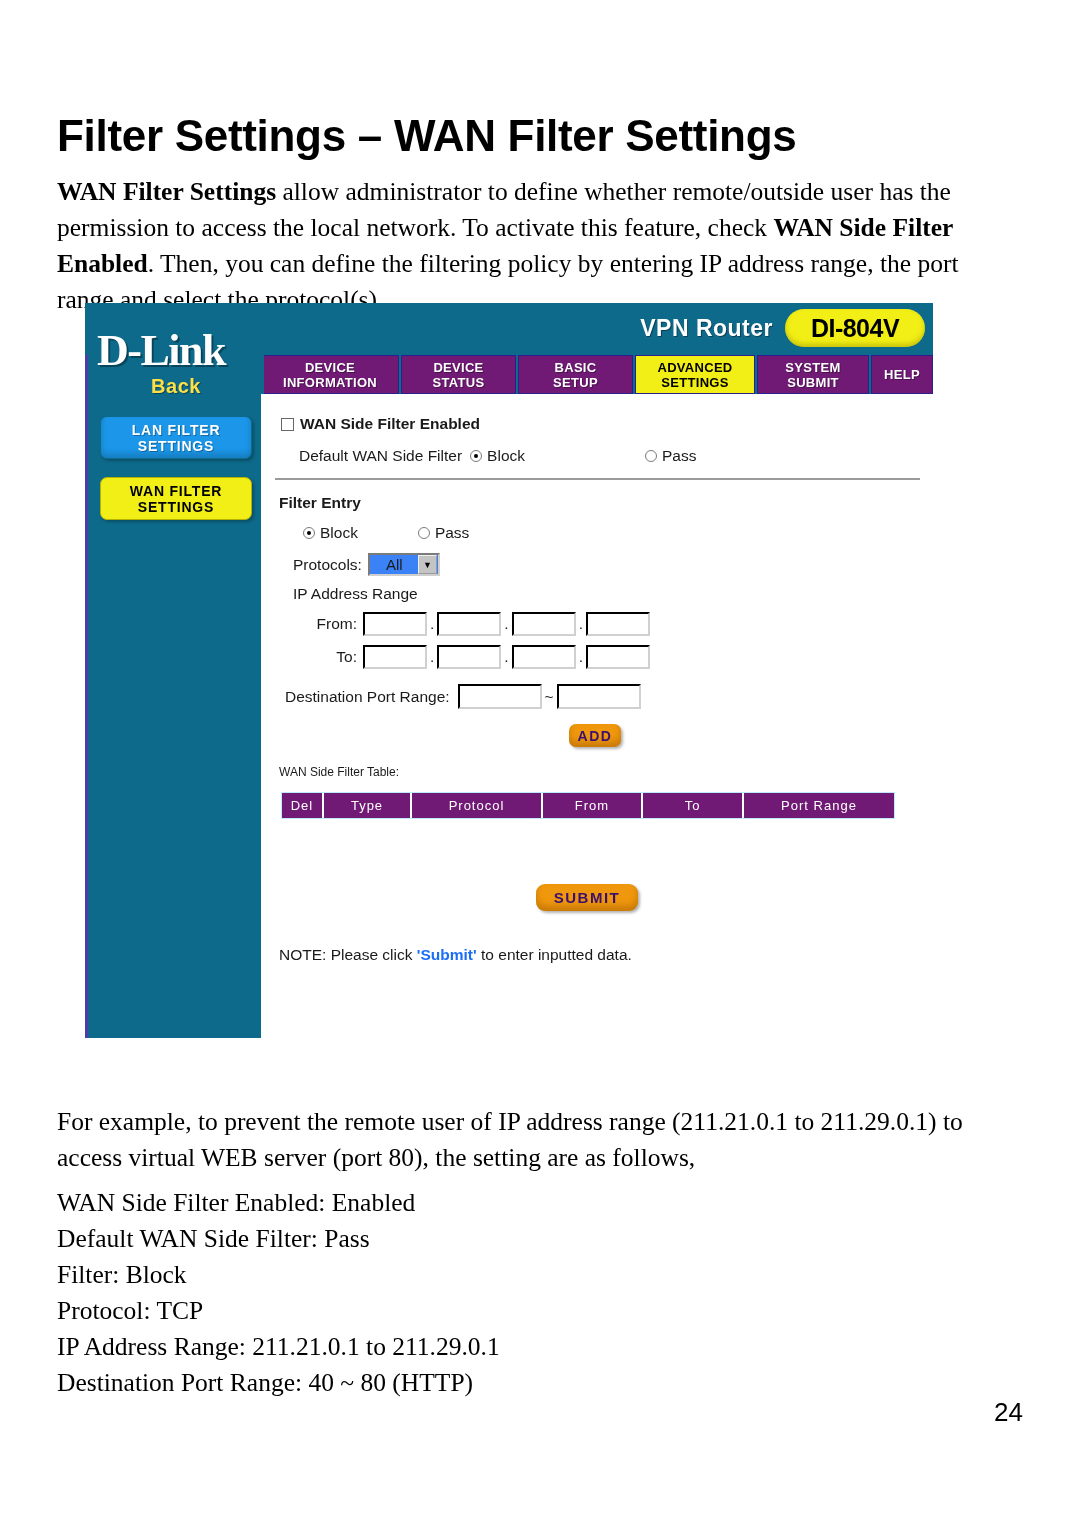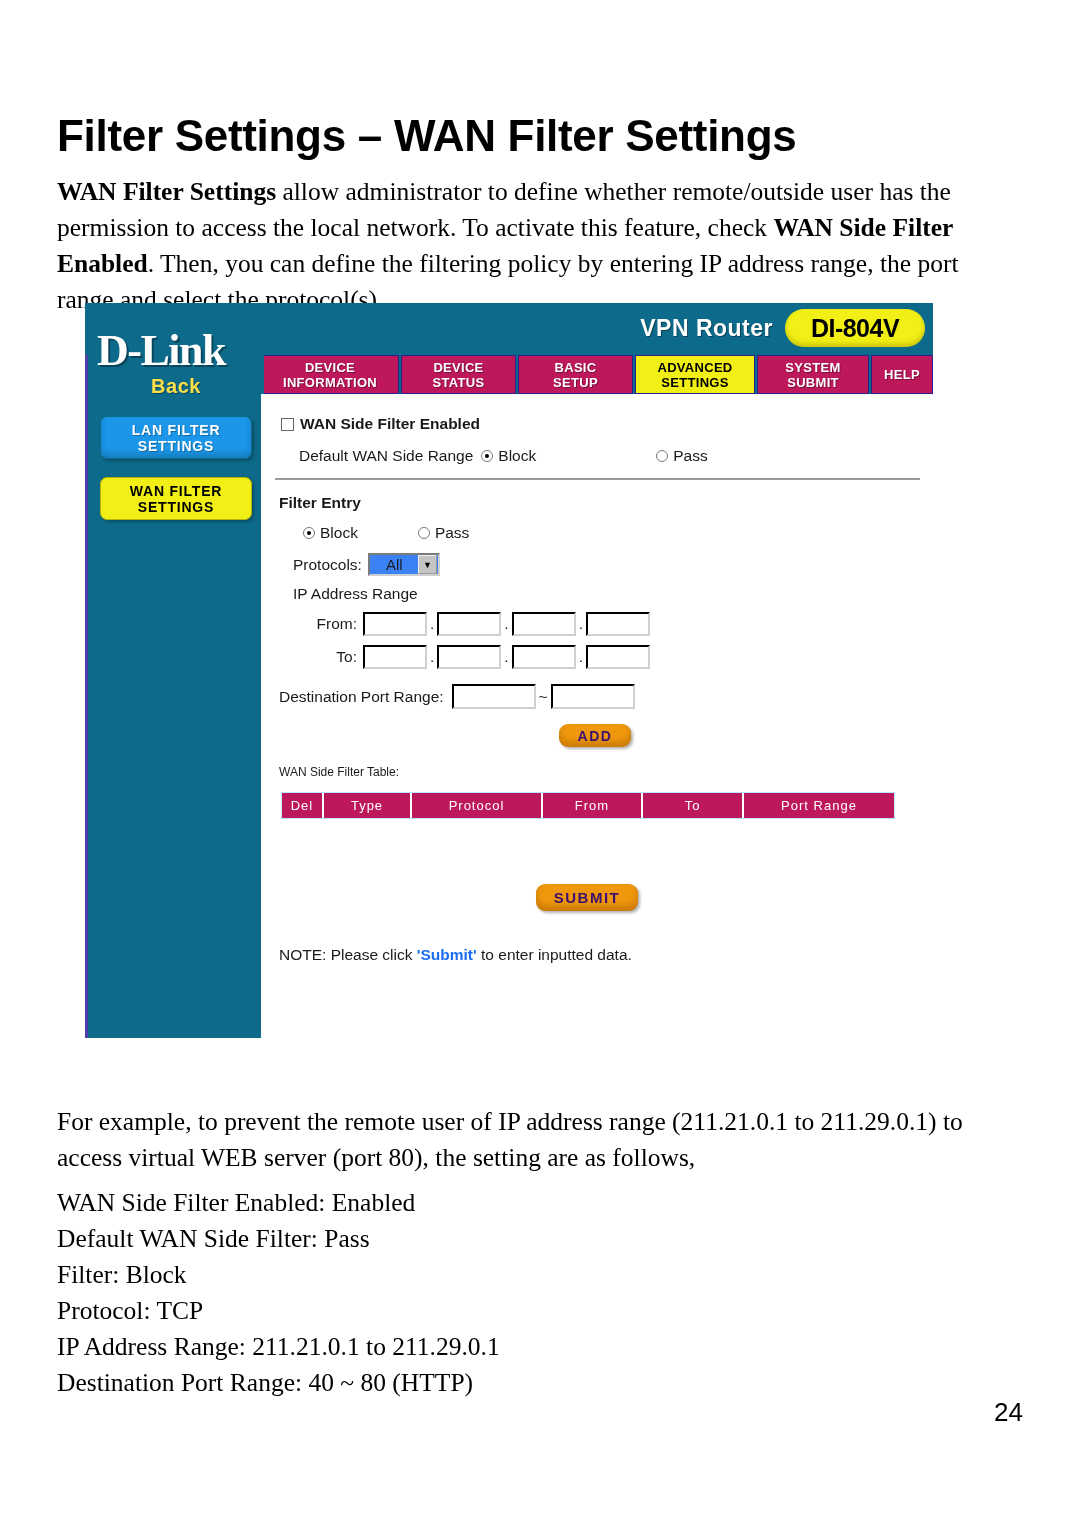--- a/index.html
+++ b/index.html
@@ -132,21 +132,21 @@
     position: absolute;
     left: 176px;
     top: 52px;
     width: 672px;
     height: 39px;
     background: #0d6a8a;
     display: flex;
     align-items: stretch;
   }
   .nav-tab {
-    background: #be185d;
+    background: #701a75;
     border: 1px solid #2b1f8e;
     margin-right: 2px;
     color: #ffffff;
     font-weight: bold;
     font-size: 13px;
     line-height: 15px;
     letter-spacing: 0.3px;
     display: flex;
     flex-direction: column;
     align-items: center;
@@ -359,21 +359,21 @@
     border: 2px inset #d0d0d0;
     border-top-color: #4a4a4a;
     border-left-color: #4a4a4a;
     background: #ffffff;
     box-sizing: border-box;
   }
   .dot { margin: 0 3px; }
 
   .port-row {
     position: absolute;
-    left: 18px;
+    left: 24px;
     top: 290px;
     display: flex;
     align-items: center;
     font-size: 15.5px;
   }
   .port-field {
     width: 84px;
     height: 25px;
     border: 2px inset #d0d0d0;
     border-top-color: #4a4a4a;
@@ -390,45 +390,46 @@
     font-weight: bold;
     letter-spacing: 1.5px;
     display: flex;
     align-items: center;
     justify-content: center;
     box-shadow: inset 0 -5px 7px rgba(150,85,0,0.45), 2px 2px 3px rgba(0,0,0,0.3);
     box-sizing: border-box;
   }
   .add-btn {
     position: absolute;
-    left: 298px;
+    left: 308px;
     top: 330px;
-    width: 72px;
+    width: 52px;
     height: 23px;
     font-size: 14px;
+    border-radius: 7px;
   }
 
   .table-caption {
     position: absolute;
     left: 18px;
     top: 371px;
     font-size: 12px;
   }
   .filter-table {
     position: absolute;
     left: 20px;
     top: 398px;
     width: 614px;
     height: 27px;
     display: flex;
     border: 1px solid #bfe9ff;
     box-sizing: border-box;
   }
   .filter-table .th {
-    background: #be185d;
+    background: #701a75;
     color: #ffffff;
     font-size: 13px;
     letter-spacing: 1px;
     display: flex;
     align-items: center;
     justify-content: center;
     border-right: 2px solid #ffffff;
     box-sizing: border-box;
   }
   .filter-table .th:last-child { border-right: none; }
@@ -511,21 +512,21 @@
   </div>
 
   <div class="content">
 
     <div class="row-checkbox">
       <span class="cbox"></span>
       <span class="lbl-bold">WAN Side Filter Enabled</span>
     </div>
 
     <div class="row-default">
-      <span>Default WAN Side Range</span>
+      <span>Default WAN Side Filter</span>
       <span class="radio on" style="margin-left:8px;"></span>
       <span>Block</span>
       <span class="radio gap-pass"></span>
       <span>Pass</span>
     </div>
 
     <div class="hrule"></div>
 
     <div class="filter-entry-title">Filter Entry</div>
 

